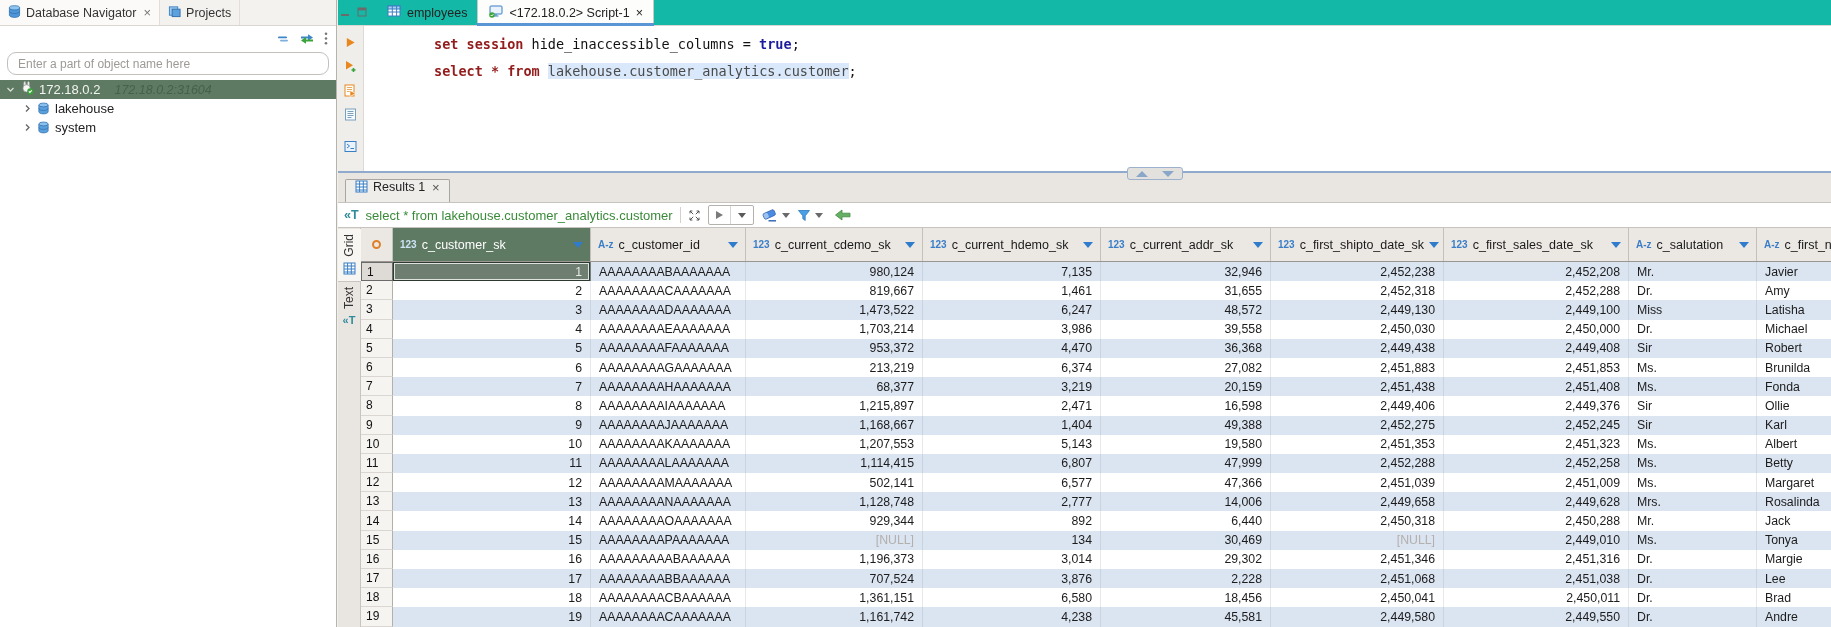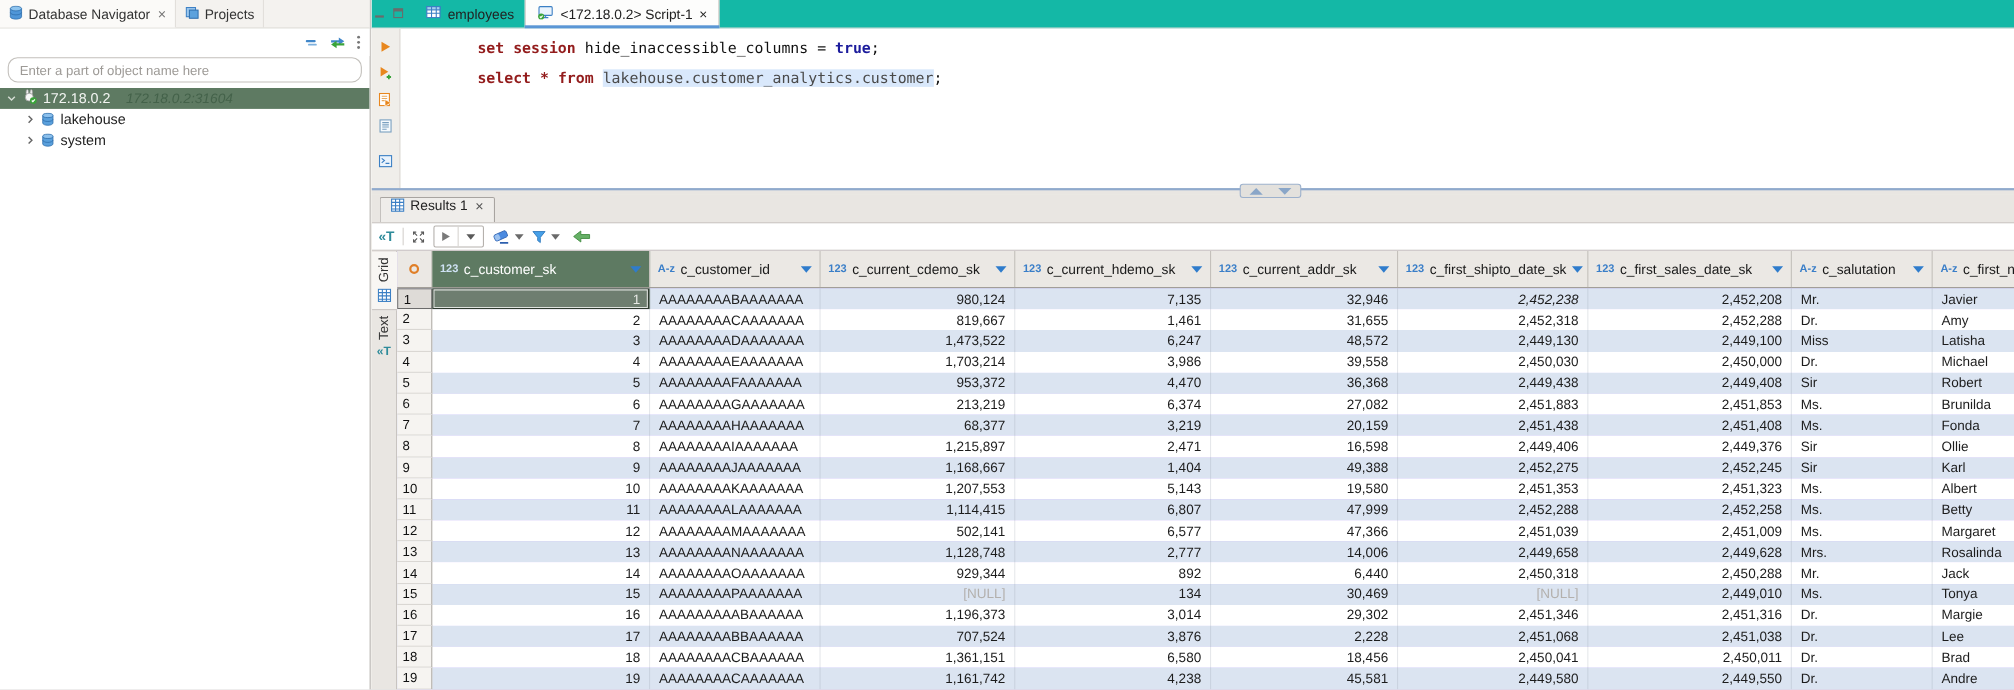--- a/index.html
+++ b/index.html
@@ -289,20 +289,21 @@
         <span class="ic"><svg width="13" height="13" viewBox="0 0 13 13">
               <rect x="1" y="1" width="11" height="11" fill="#fff" stroke="#3b7fc4"></rect>
               <path d="M1 4h11M1 7h11M1 10h11M4.6 1v11M8.3 1v11" stroke="#3b7fc4" fill="none"></path>
             </svg></span>
         <span>Results 1</span>
         <span class="x">×</span>
       </div>
     </div>
     <div class="res-filterbar">
       <span class="f-type">«T</span>
+      <span class="f-query">select * from lakehouse.customer_analytics.customer</span>
       <span class="f-sep"></span>
       <span style="display:inline-flex">
           <svg width="13" height="13" viewBox="0 0 13 13" stroke="#555" fill="none">
             <path d="M5.2 5.2L2 2M7.8 5.2L11 2M5.2 7.8L2 11M7.8 7.8L11 11"></path>
             <path d="M2 4.4V2h2.4M8.6 2H11v2.4M2 8.6V11h2.4M8.6 11H11V8.6"></path>
           </svg>
         </span>
       <span class="f-apply">
         <span class="half">
             <svg width="9" height="10" viewBox="0 0 9 10">
@@ -412,21 +413,21 @@
             </div>
           </div>
         <div class="g-body" id="grid-body">
             <div class="g-row alt cursel">
               <div class="g-rowhead">1</div>
               <div class="g-cell num focus" style="width: 198px;">1</div>
               <div class="g-cell" style="width: 155px;">AAAAAAAABAAAAAAA</div>
               <div class="g-cell num" style="width: 177px;">980,124</div>
               <div class="g-cell num" style="width: 178px;">7,135</div>
               <div class="g-cell num" style="width: 170px;">32,946</div>
-              <div class="g-cell num" style="width: 173px; font-style: italic;">2,452,238</div>
+              <div class="g-cell num" style="width: 173px;">2,452,238</div>
               <div class="g-cell num" style="width: 185px;">2,452,208</div>
               <div class="g-cell" style="width: 128px;">Mr.</div>
               <div class="g-cell" style="width: 300px;">Javier</div>
             </div>
             <div class="g-row">
               <div class="g-rowhead">2</div>
               <div class="g-cell num" style="width: 198px;">2</div>
               <div class="g-cell" style="width: 155px;">AAAAAAAACAAAAAAA</div>
               <div class="g-cell num" style="width: 177px;">819,667</div>
               <div class="g-cell num" style="width: 178px;">1,461</div>

